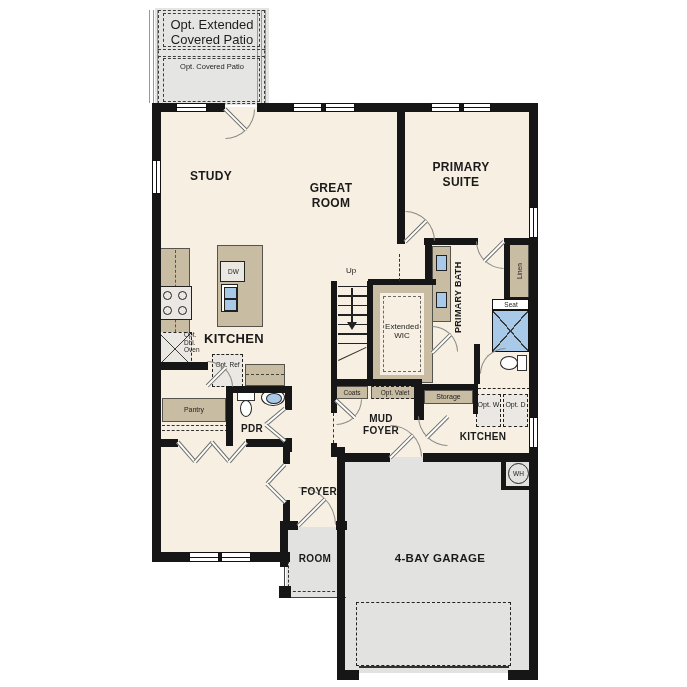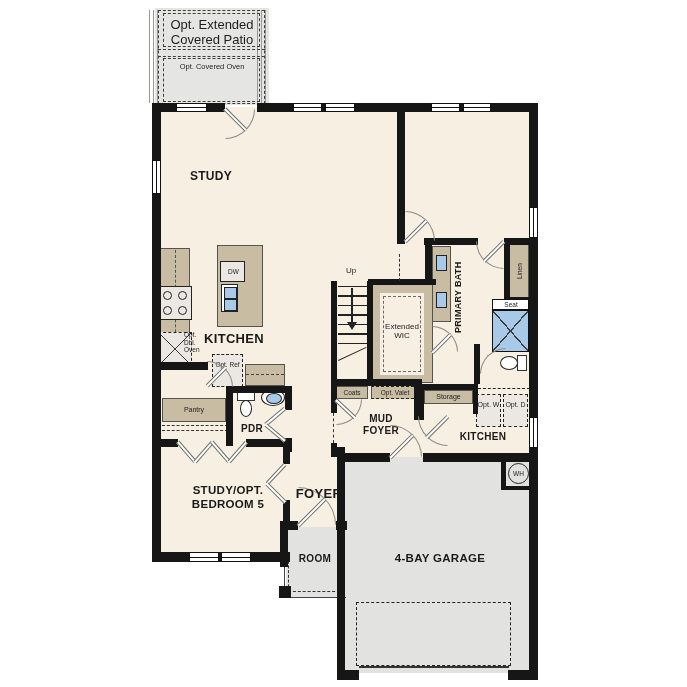--- a/index.html
+++ b/index.html
@@ -42,21 +42,21 @@
   <div class="con" style="left:341px;top:457px;width:192px;height:216px;background:#e2e2e0"></div>
   <div class="con" style="left:286px;top:527px;width:55px;height:71px;background:#e2e2e0"></div>
 
   <div class="hatch" style="left:149px;top:10px;width:12px;height:93px"></div>
   <div class="hatch" style="left:257px;top:10px;width:12px;height:93px"></div>
   <div class="dash" style="left:158px;top:10px;width:107px;height:94px;border:1.2px dashed #3c3c3a"></div>
   <div class="dash" style="left:163px;top:13px;width:97px;height:34px;border:1.2px dashed #3c3c3a"></div>
   <div class="dash" style="left:158px;top:49px;width:107px;height:8px;border-top:1.2px dashed #3c3c3a;border-bottom:1.2px dashed #3c3c3a"></div>
   <div class="dash" style="left:163px;top:58px;width:97px;height:44px;border:1.2px dashed #3c3c3a"></div>
   <div class="sm" style="left:168px;top:17px;width:88px;font-size:13px">Opt. Extended Covered Patio</div>
-  <div class="sm" style="left:164px;top:63px;width:96px;font-size:7.5px">Opt. Covered Oven</div>
+  <div class="sm" style="left:164px;top:63px;width:96px;font-size:7.5px">Opt. Covered Patio</div>
 
   <div class="tan" style="left:160px;top:248px;width:30px;height:116px"></div>
   <div class="dash" style="left:175px;top:250px;width:0;height:112px;border-left:1px dashed #55534c"></div>
   <div class="gfix" style="left:158px;top:286px;width:34px;height:34px;border:1.3px solid #222">
     <span class="burner" style="left:4px;top:4px"></span>
     <span class="burner" style="left:19px;top:4px"></span>
     <span class="burner" style="left:4px;top:19px"></span>
     <span class="burner" style="left:19px;top:19px"></span>
   </div>
   <div class="gfix xbox" style="left:158px;top:332px;width:34px;height:34px;border:1.3px dashed #222"></div>
@@ -221,17 +221,18 @@
   <div class="leaf" style="left:212px;top:440px;width:26px;transform:rotate(49deg)"></div>
   <div class="leaf" style="left:229px;top:460px;width:26px;transform:rotate(-49deg)"></div>
 
   <div class="leaf" style="left:285px;top:463px;width:26px;transform:rotate(133deg)"></div>
   <div class="leaf" style="left:267px;top:482px;width:26px;transform:rotate(45deg)"></div>
 
   <div class="leaf" style="left:285px;top:407px;width:25px;transform:rotate(140deg)"></div>
   <div class="leaf" style="left:266px;top:423px;width:25px;transform:rotate(40deg)"></div>
 
   <div class="lbl" style="left:176px;top:169px;width:70px;font-size:12px">STUDY</div>
-  <div class="lbl" style="left:160px;top:483px;width:136px;font-size:11.5px">STUDY/OPT. BEDROOM 5</div>
-  <div class="lbl" style="left:294px;top:486px;width:50px;font-size:13px">FOYER</div>
+  <div class="lbl" style="left:291px;top:181px;width:80px;font-size:12px">GREAT ROOM</div>
+  <div class="lbl" style="left:416px;top:160px;width:90px;font-size:12px">PRIMARY SUITE</div>
+  <div class="lbl" style="left:294px;top:486px;width:50px;font-size:10px">FOYER</div>
   <div class="lbl" style="left:288px;top:553px;width:54px;font-size:10px">ROOM</div>
 
 </div>
 
 </body></html>

